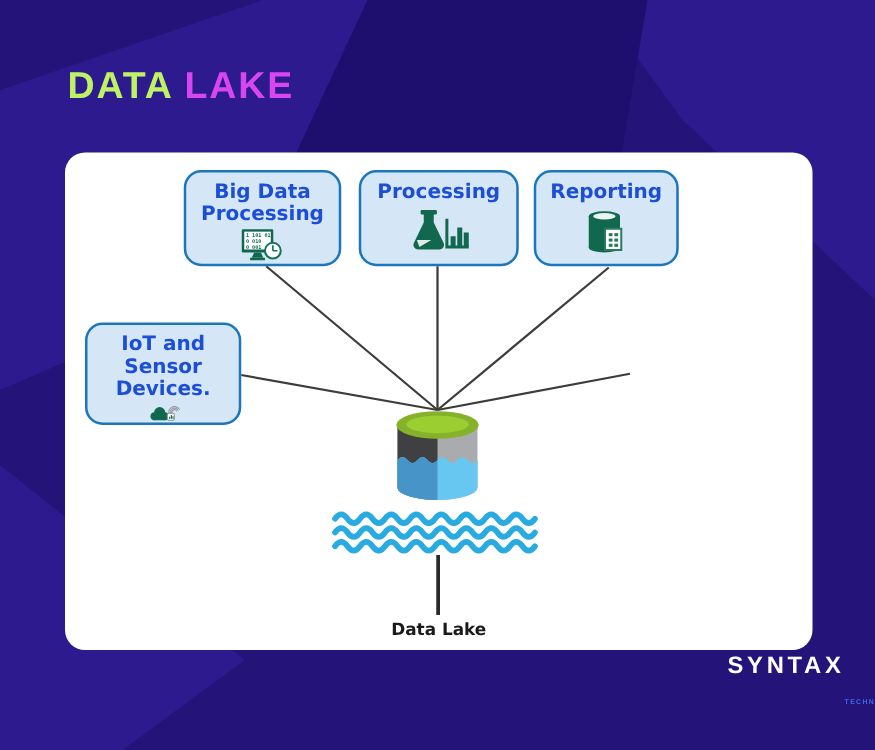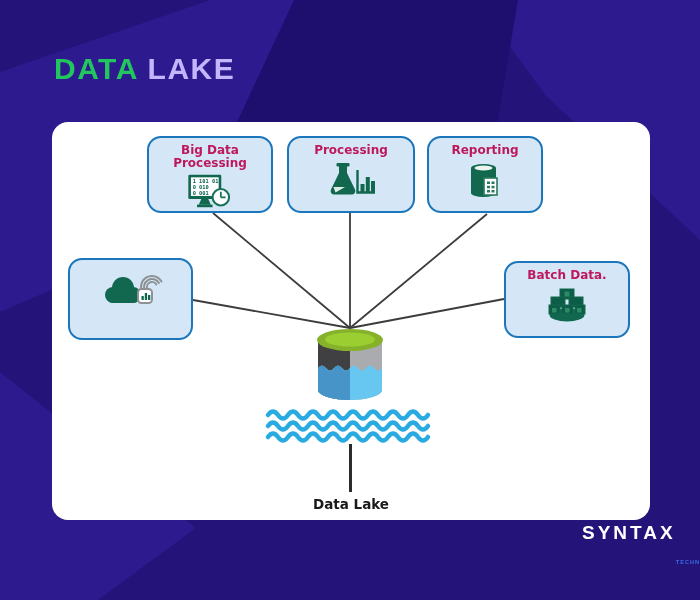--- a/index.html
+++ b/index.html
@@ -12,37 +12,37 @@
   .bg-a{background:#2C1A8E;clip-path:polygon(0 12%,30% 0,65% 0,28% 38%,0 52%);}
   .bg-b{background:#2C1A8E;clip-path:polygon(68% 0,100% 0,100% 40%,78% 16%);}
   .bg-c{background:#2C1A8E;clip-path:polygon(0 62%,28% 88%,14% 100%,0 100%);}
   .bg-d{background:#1E0F6E;clip-path:polygon(42% 0,74% 0,66% 55%,30% 30%);}
 
   .title{
     position:absolute;left:54px;top:52px;
     font-size:30px;font-weight:800;letter-spacing:1.5px;
     font-family:"Liberation Sans", sans-serif;
   }
-  .title .t1{color:#22c55e;}
-  .title .t2{color:#c4b5fd;}
+  .title .t1{color:#bef264;}
+  .title .t2{color:#d946ef;}
 
   .card{
     position:absolute;left:52px;top:122px;width:598px;height:398px;
     background:#FFFFFF;border-radius:16px;z-index:2;
   }
   .lines{position:absolute;left:0;top:0;z-index:1;}
 
   .node{
     position:absolute;box-sizing:border-box;z-index:3;
     background:#D5E7F7;border:2.5px solid #1B76BC;border-radius:14px;
     display:flex;flex-direction:column;align-items:center;padding-top:6px;
   }
   .node .lbl{
     font-family:"DejaVu Sans", sans-serif;font-weight:bold;
-    font-size:12px;line-height:1.12;color:#be185d;text-align:center;
+    font-size:16px;line-height:1.12;color:#1d4ed8;text-align:center;
   }
   .node .ic{margin-top:2px;}
   .n-bigdata{left:95px;top:14px;width:126px;height:77px;}
   .n-analytics{left:235px;top:14px;width:128px;height:77px;}
   .n-reporting{left:375px;top:14px;width:116px;height:77px;}
   .n-iot{left:16px;top:136px;width:125px;height:82px;}
   .n-batch{left:452px;top:139px;width:126px;height:77px;}
 
   .cylinder{position:absolute;left:258px;top:202px;z-index:3;}
   .waves{position:absolute;left:212px;top:286px;z-index:3;}
@@ -133,20 +133,24 @@
           <rect x="33.5" y="22.5" width="3" height="2.5"></rect>
         <rect x="29" y="26.8" width="3" height="2.5"></rect>
           <rect x="33.5" y="26.8" width="3" height="2.5"></rect>
         <rect x="29" y="31" width="3" height="2.5"></rect>
           <rect x="33.5" y="31" width="3" height="2.5"></rect>
       </g>
     </svg>
   </div>
 
   <div class="node n-iot">
+    <div class="lbl">
+      <span style="display:block">IoT and</span>
+      <span style="display:block">Sensor Devices.</span>
+    </div>
     <svg class="ic" width="64" height="40" viewBox="0 0 64 40">
       <g fill="#11684F">
         <circle cx="14" cy="27" r="8"></circle>
         <circle cx="24" cy="20" r="11"></circle>
         <circle cx="34" cy="27" r="8"></circle>
         <rect x="10" y="26" width="28" height="9" rx="4"></rect>
       </g>
       <g stroke="#8E9193" stroke-width="2" fill="none" stroke-linecap="round" transform="rotate(-30 53 19)">
         <path d="M48,19 a5,5 0 0 1 10,0"></path>
         <path d="M45,19 a8,8 0 0 1 16,0"></path>
@@ -154,40 +158,20 @@
       </g>
       <rect x="39" y="21" width="14" height="14" rx="3.5" fill="#FFFFFF" stroke="#8E9193" stroke-width="2"></rect>
       <g fill="#11684F">
         <rect x="42.5" y="28" width="2.3" height="4"></rect>
         <rect x="45.8" y="25" width="2.3" height="7"></rect>
         <rect x="49" y="27" width="2.3" height="5"></rect>
       </g>
     </svg>
   </div>
 
-  <div class="node n-batch">
-    <div class="lbl">Batch Data.</div>
-    <svg class="ic" width="54" height="40" viewBox="0 0 54 40">
-      <ellipse cx="27" cy="31" rx="17.5" ry="6.5" fill="#11684F"></ellipse>
-      <g fill="#0C5C47" stroke="#11684F" stroke-width="1">
-        <rect x="20" y="5" width="14" height="10"></rect>
-        <rect x="11" y="13" width="14" height="10"></rect>
-        <rect x="29" y="13" width="14" height="10"></rect>
-        <rect x="9" y="21" width="11" height="9"></rect>
-        <rect x="22" y="21" width="11" height="9"></rect>
-        <rect x="35" y="21" width="10" height="9"></rect>
-      </g>
-      <g fill="#2C8A66">
-        <rect x="24.5" y="7.5" width="5" height="5"></rect>
-        <rect x="12" y="24" width="4.5" height="4.5"></rect>
-        <rect x="25" y="24" width="4.5" height="4.5"></rect>
-        <rect x="37" y="24" width="4.5" height="4.5"></rect>
-      </g>
-    </svg>
-  </div>
 
   <svg class="cylinder" width="80" height="88" viewBox="0 0 80 88">
     <path d="M8,16 V66 A32,10 0 0 0 72,66 V16 Z" fill="#A9ABAE"></path>
     <path d="M8,16 V66 A32,10 0 0 0 40,76 V16 Z" fill="#404042"></path>
     <path d="M8,44 q4,-5 8,0 t8,0 t8,0 t8,0 t8,0 t8,0 t8,0 t8,0 V66 A32,10 0 0 1 8,66 Z" fill="#67C7F0"></path>
     <path d="M8,44 q4,-5 8,0 t8,0 t8,0 t8,0 V76 A32,10 0 0 1 8,66 Z" fill="#4694C8"></path>
     <ellipse cx="40" cy="16" rx="33" ry="11" fill="#85B22A"></ellipse>
     <ellipse cx="40" cy="15.5" rx="25" ry="7" fill="#9BCE31"></ellipse>
   </svg>
 

